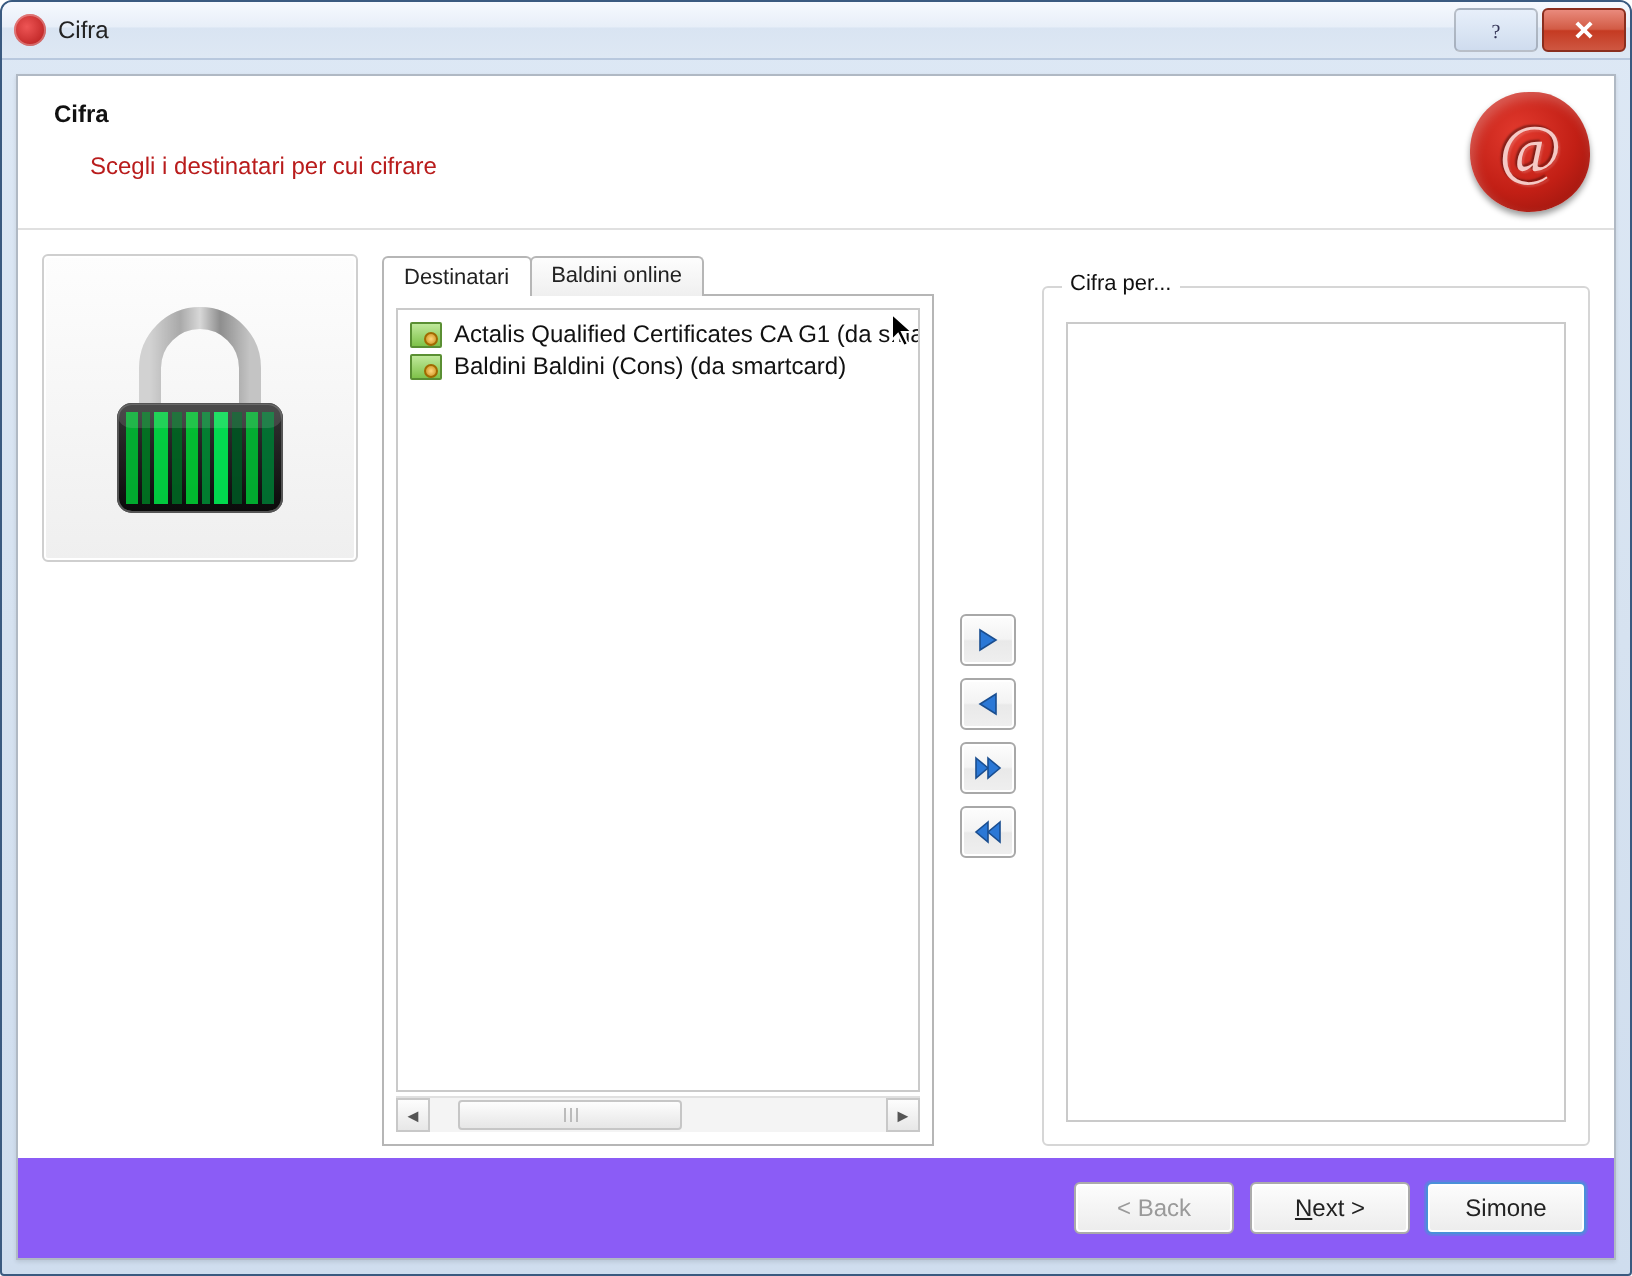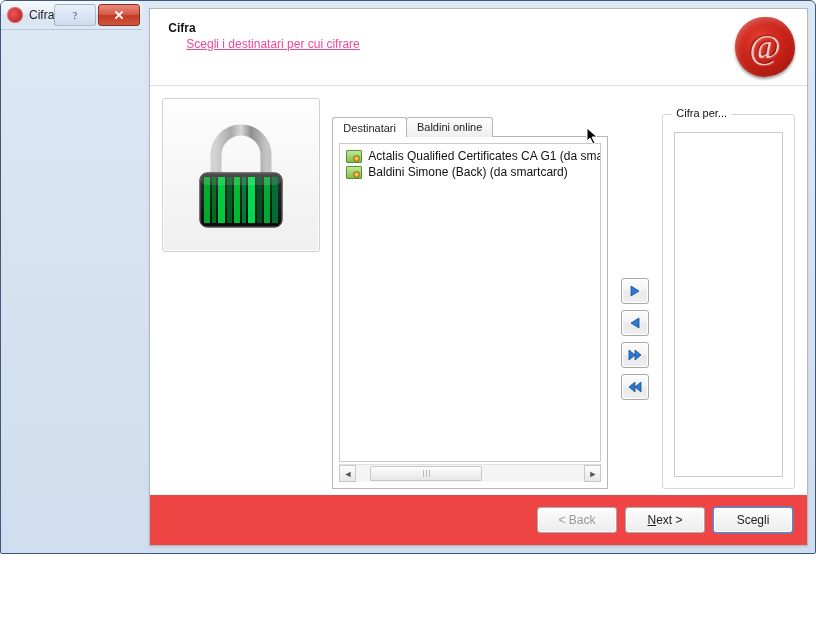--- a/index.html
+++ b/index.html
@@ -6,26 +6,27 @@
     margin: 0;
     padding: 0;
     width: 816px;
     height: 638px;
     font-family: "Segoe UI", Tahoma, sans-serif;
     font-size: 12px;
     overflow: hidden;
   }
   .window {
     width: 816px;
-    height: 554px;
+    height: 638px;
     background: linear-gradient(to bottom, #DDE8F5 0%, #D6E2F0 50%, #CFDDEE 100%);
     border: 1px solid #3A5A80;
     box-sizing: border-box;
     position: relative;
     display: flex;
+    flex-direction: column;
     border-radius: 6px 6px 2px 2px;
   }
   
   .titlebar {
     height: 28px;
     background: linear-gradient(to bottom, #F6F9FE 0%, #E7EEF8 45%, #D9E4F2 46%, #DEE8F4 100%);
     border-bottom: 1px solid #B8C8DE;
     display: flex;
     align-items: center;
     padding: 0 2px 0 6px;
@@ -82,24 +83,23 @@
     padding: 12px 18px 8px 18px;
     position: relative;
     min-height: 56px;
   }
   .header .h-title {
     font-weight: bold;
     color: #111;
     font-size: 12px;
   }
   .header .h-sub {
-    color: #ec4899;
+    color: #b91c1c;
     margin-left: 18px;
-    margin-top: 2px;
-    text-decoration: underline;
+    margin-top: 12px;
   }
   .seal {
     position: absolute;
     right: 12px;
     top: 8px;
     width: 60px;
     height: 60px;
   }
   .seal .blob {
     position: absolute;
@@ -161,21 +161,20 @@
   .tab {
     border: 1px solid #B6B6B6;
     border-bottom: none;
     background: linear-gradient(to bottom, #FDFDFD, #EFEFEF);
     padding: 3px 10px;
     border-radius: 3px 3px 0 0;
     margin-right: -1px;
     color: #222;
     white-space: nowrap;
     font-size: 11px;
-    margin-top: 18px;
   }
   .tab.active {
     background: #FFFFFF;
     position: relative;
     top: 0;
     padding-top: 4px;
     border-color: #B6B6B6;
     z-index: 2;
   }
   .tabpage {
@@ -300,21 +299,21 @@
     border: 1px solid #CACACA;
     background: #FFFFFF;
   }
 
   
   .footer {
     display: flex;
     justify-content: flex-end;
     gap: 8px;
     padding: 12px 14px;
-    background: #ef4444;
+    background: #8b5cf6;
   }
   .btn {
     min-width: 78px;
     height: 24px;
     border: 1px solid #ABABAB;
     border-radius: 3px;
     background: linear-gradient(to bottom, #FDFDFD, #ECECEC);
     display: flex;
     align-items: center;
     justify-content: center;
@@ -420,21 +419,21 @@
           <div class="tab">Baldini online</div>
         </div>
         <div class="tabpage">
           <div class="listbox">
             <div class="list-item">
               <span class="cert-icon"></span>
               <span>Actalis Qualified Certificates CA G1 (da sma</span>
             </div>
             <div class="list-item">
               <span class="cert-icon"></span>
-              <span>Baldini Simone (Back) (da smartcard)</span>
+              <span>Baldini Baldini (Cons) (da smartcard)</span>
             </div>
           </div>
           <div class="hscroll">
             <div class="arrow">◄</div>
             <div class="track">
               <div class="thumb">
                   <span></span>
                   <span></span>
                   <span></span>
                 </div>
@@ -478,21 +477,21 @@
     </div>
 
     <div class="footer">
       <div class="btn disabled">
         <span>&lt; Back</span>
       </div>
       <div class="btn">
         <span><span class="u">N</span>ext &gt;</span>
       </div>
       <div class="btn default">
-        <span>Scegli</span>
+        <span>Simone</span>
       </div>
     </div>
 
     <svg class="cursor" viewBox="0 0 14 18">
       <polygon points="1,1 1,14 4,11 7,17 9,16 6,10 11,10" fill="#000" stroke="#fff" stroke-width="1"></polygon>
     </svg>
 
   </div>
 </div>
 

